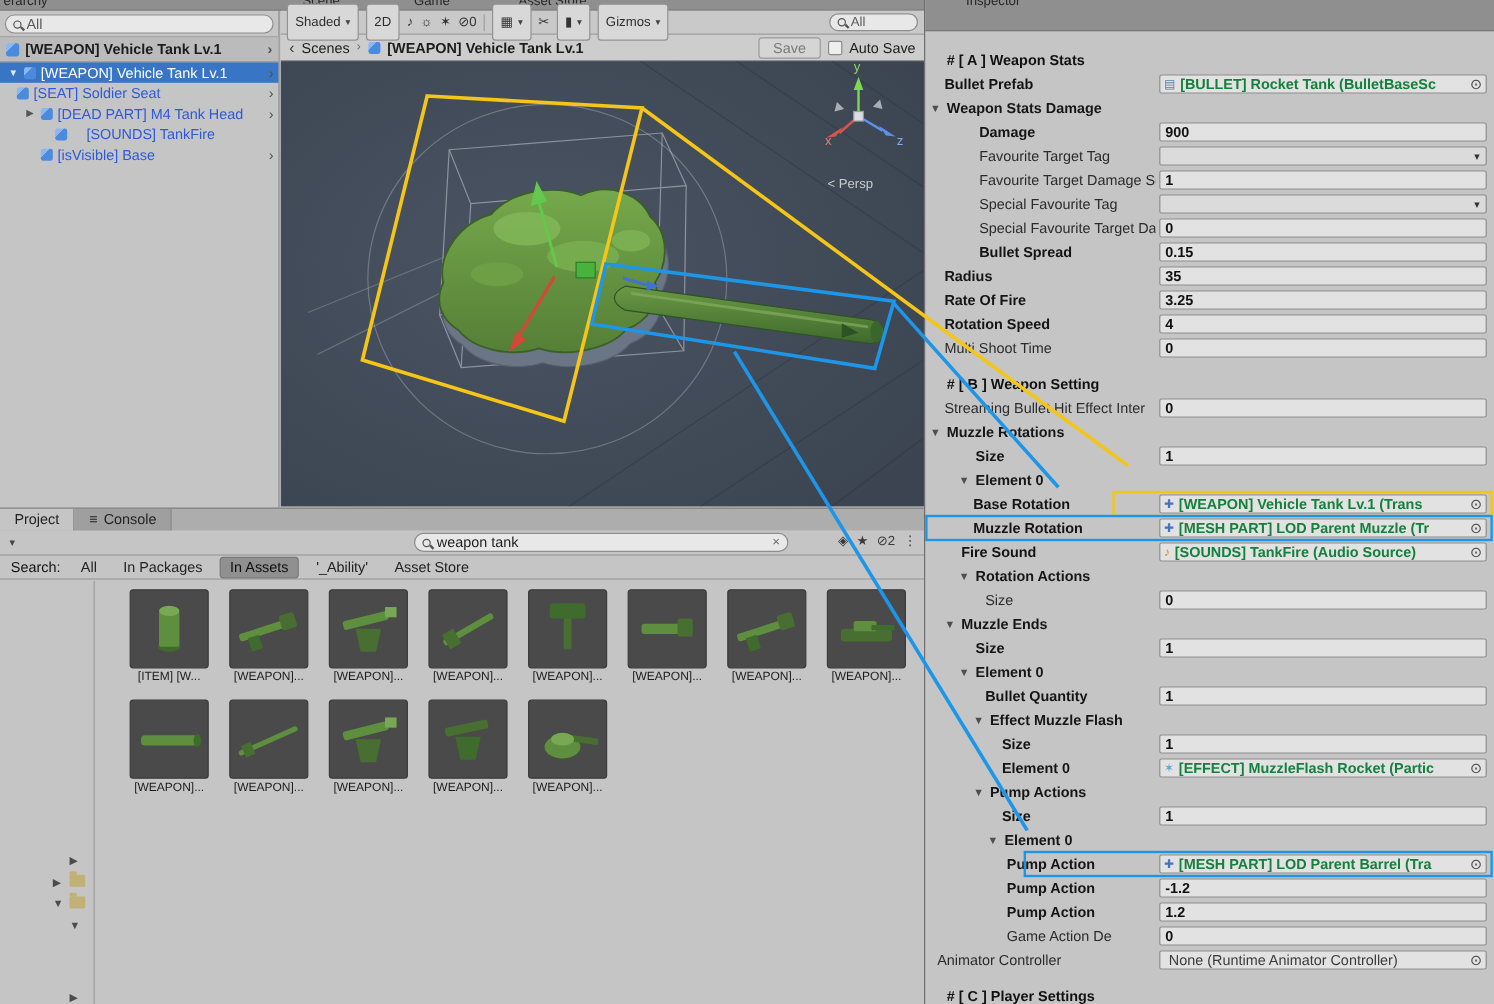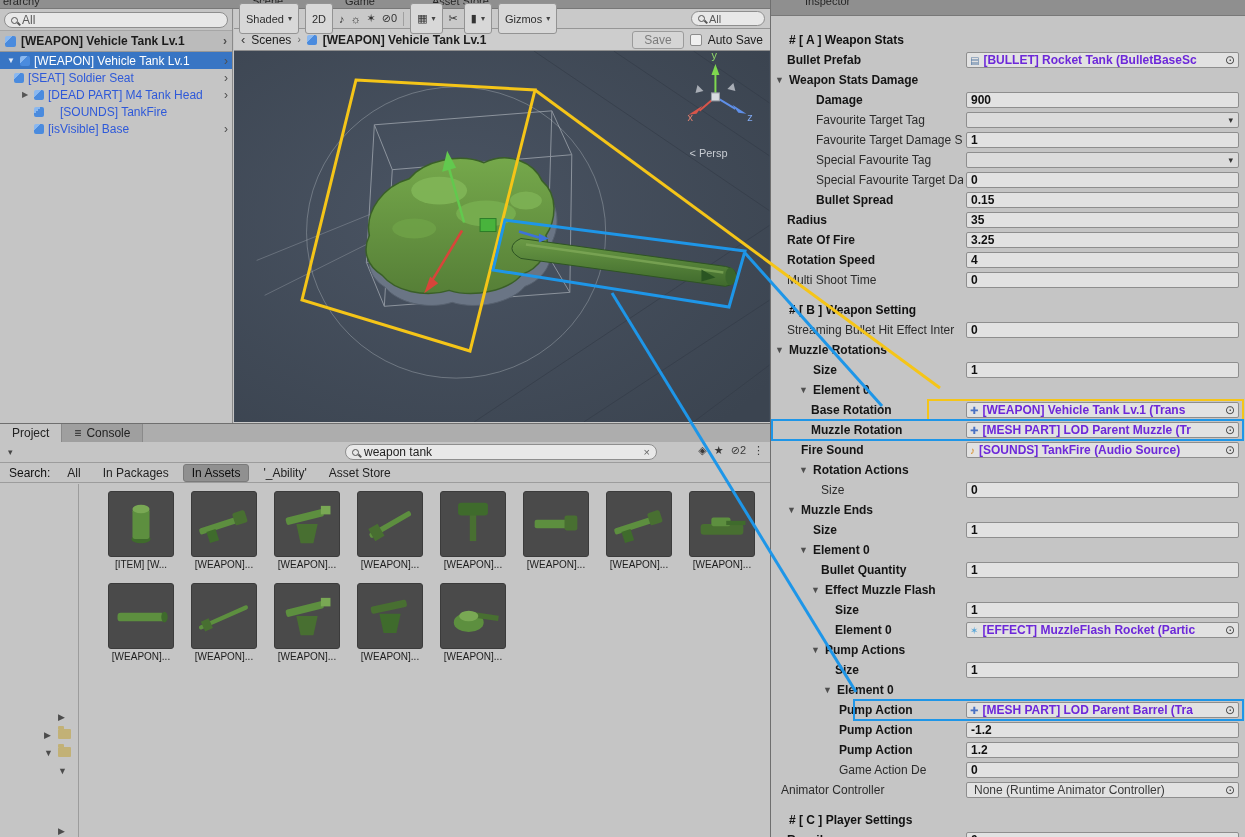--- a/index.html
+++ b/index.html
@@ -66,37 +66,37 @@
 .prow{display:flex;gap:17px;margin-left:28px}
 .prow1{margin-top:7px}
 .prow2{margin-top:13px}
 .pitem{width:66px;cursor:default}
 .pthumb{width:66px;height:66px;background:#4A4A4A;border:1px solid #3b3b3b;border-radius:3px}
 .pthumb svg{width:100%;height:100%}
 .plabel{font-size:10px;text-align:center;margin-top:2px;white-space:nowrap;overflow:hidden;color:#1c1c1c}
 
 
 .insp{position:absolute;left:770px;top:0;width:475px;height:837px;background:#C5C5C5;border-left:1px solid #6f6f6f}
-.isliver{height:16px;background:#8F8F8F;border-bottom:1px solid #787878;overflow:hidden;position:relative}
+.isliver{height:26px;background:#8F8F8F;border-bottom:1px solid #787878;overflow:hidden;position:relative}
 .isliver span{position:absolute;top:-5px;left:34px;font-size:11px;color:#262626}
 .irows{position:relative;padding-top:14px}
 .irow{position:relative;height:20px}
 .igap{height:10px}
 .ihdr{position:absolute;top:3px;font-weight:bold;color:#111}
 .farr{position:absolute;top:5px;font-size:9px;color:#4f4f4f}
 .flbl{position:absolute;top:3px;font-weight:bold;color:#161616;white-space:nowrap}
 .ilbl{position:absolute;top:3px;right:282px;color:#2b2b2b;white-space:nowrap;overflow:hidden}
 .ilbl.b{font-weight:bold;color:#141414}
 .ival{position:absolute;left:195px;right:6px;top:2px;height:16px;background:#E2E2E2;border:1px solid #8E8E8E;border-radius:2px;display:flex;align-items:center}
 .ival.field span{padding-left:4px;font-weight:bold;color:#101010}
 .ival.drop{background:#DBDBDB}
 .dcar{margin-left:auto;padding-right:5px;font-size:9px;color:#333}
 .ival.obj{padding:0 3px;gap:4px}
 .oic{font-size:10px;flex:0 0 auto;font-weight:bold}
-.otx{font-weight:bold;white-space:nowrap;overflow:hidden;flex:1;color:#6d28d9}
+.otx{font-weight:bold;white-space:nowrap;overflow:hidden;flex:1;color:#15803d}
 .otx.nrm{font-weight:normal;color:#3a3a3a}
 .opick{flex:0 0 auto;color:#444;font-size:12px}
 .irow.hl-yellow::after{content:"";position:absolute;left:156px;right:1px;top:-1px;bottom:-1px;border:2px solid #F5C518;pointer-events:none;z-index:5}
 .irow.hl-blue-full::after{content:"";position:absolute;left:0;right:1px;top:-1px;bottom:-1px;border:2px solid #1E96E8;pointer-events:none;z-index:5}
 .irow.hl-blue-part::after{content:"";position:absolute;left:82px;right:1px;top:-1px;bottom:-1px;border:2px solid #1E96E8;pointer-events:none;z-index:5}
 
 
 .overlay{position:absolute;inset:0;width:1245px;height:837px;pointer-events:none;z-index:50}
 .oy{stroke:#F5C518;stroke-width:3;fill:none}
 .ob{stroke:#1E96E8;stroke-width:3;fill:none}
@@ -135,21 +135,21 @@
           <span class="cube sm"></span>
           <span class="hlabel">[SEAT] Soldier Seat</span>
           <span class="hchev">›</span>
         </div>
         <div class="hrow" style="padding-left: 20px;">
           <span class="hexp">▶</span>
           <span class="cube sm"></span>
           <span class="hlabel">[DEAD PART] M4 Tank Head</span>
           <span class="hchev">›</span>
         </div>
-        <div class="hrow" style="padding-left: 8px; gap: 16px;">
+        <div class="hrow" style="padding-left: 20px; gap: 16px;">
           <span class="hexp"></span>
           <span class="cube sm"></span>
           <span class="hlabel">[SOUNDS] TankFire</span>
           <span class="hchev"></span>
         </div>
         <div class="hrow" style="padding-left: 20px;">
           <span class="hexp"></span>
           <span class="cube sm"></span>
           <span class="hlabel">[isVisible] Base</span>
           <span class="hchev">›</span>

